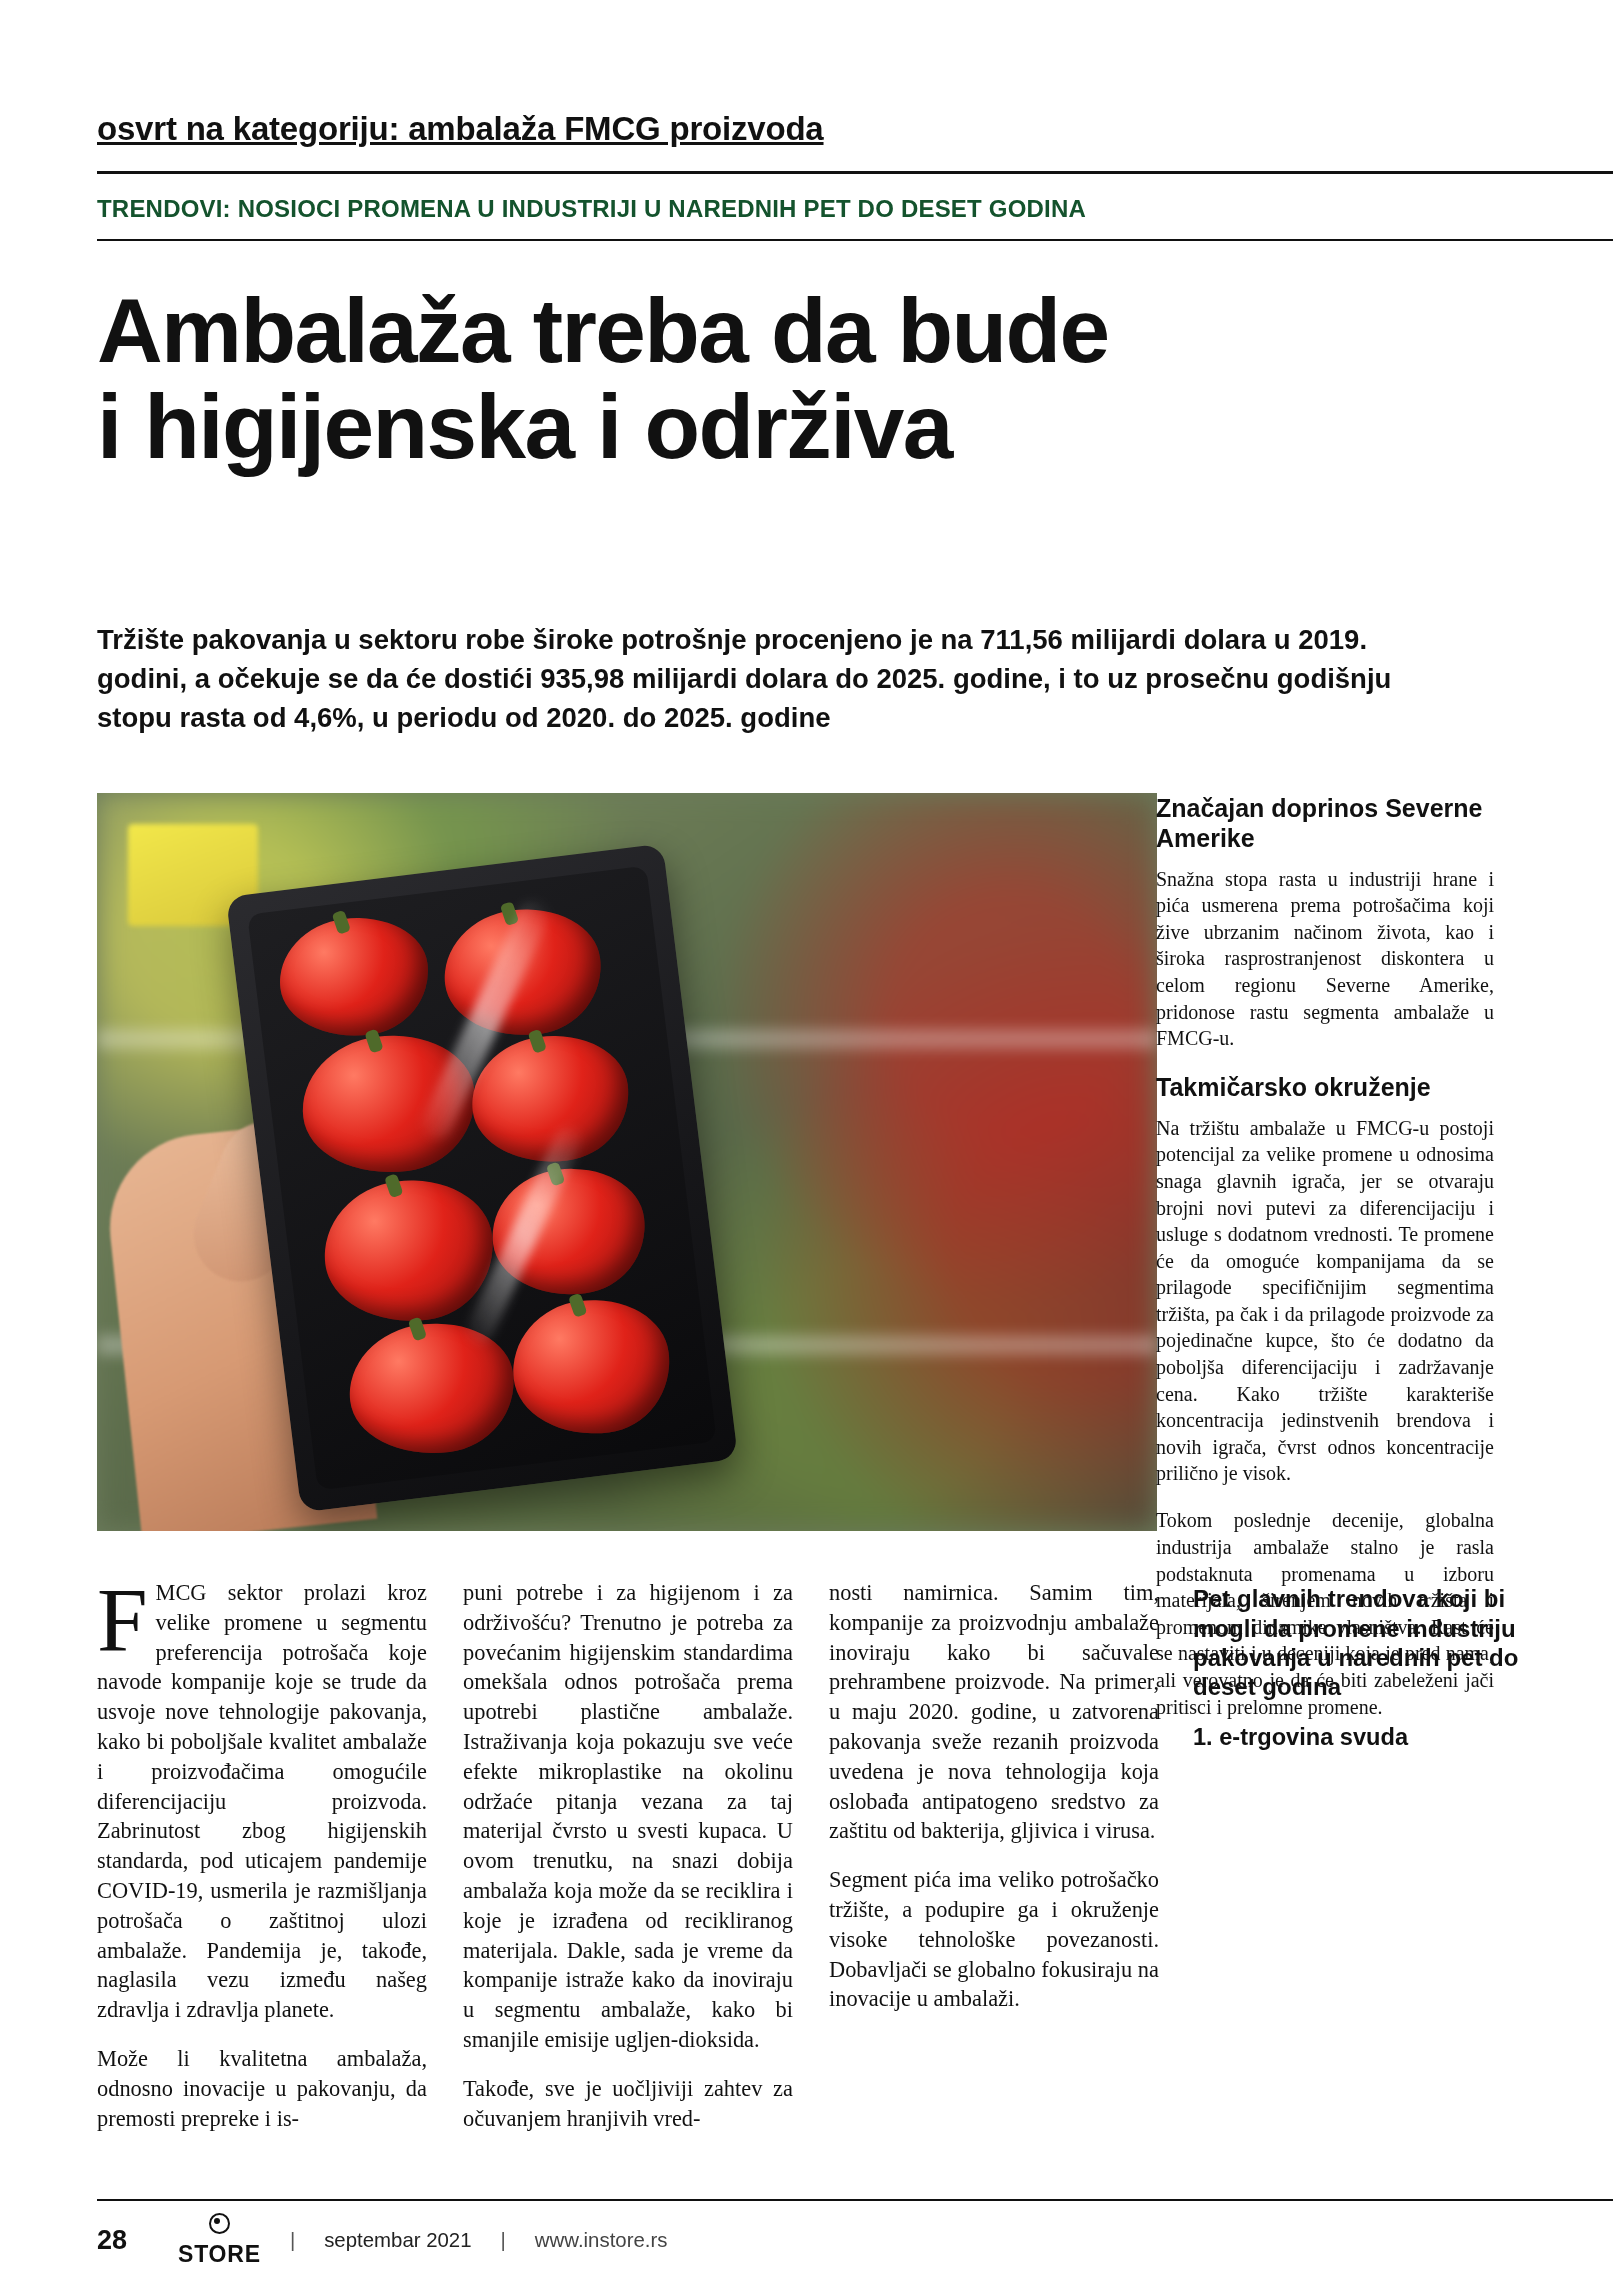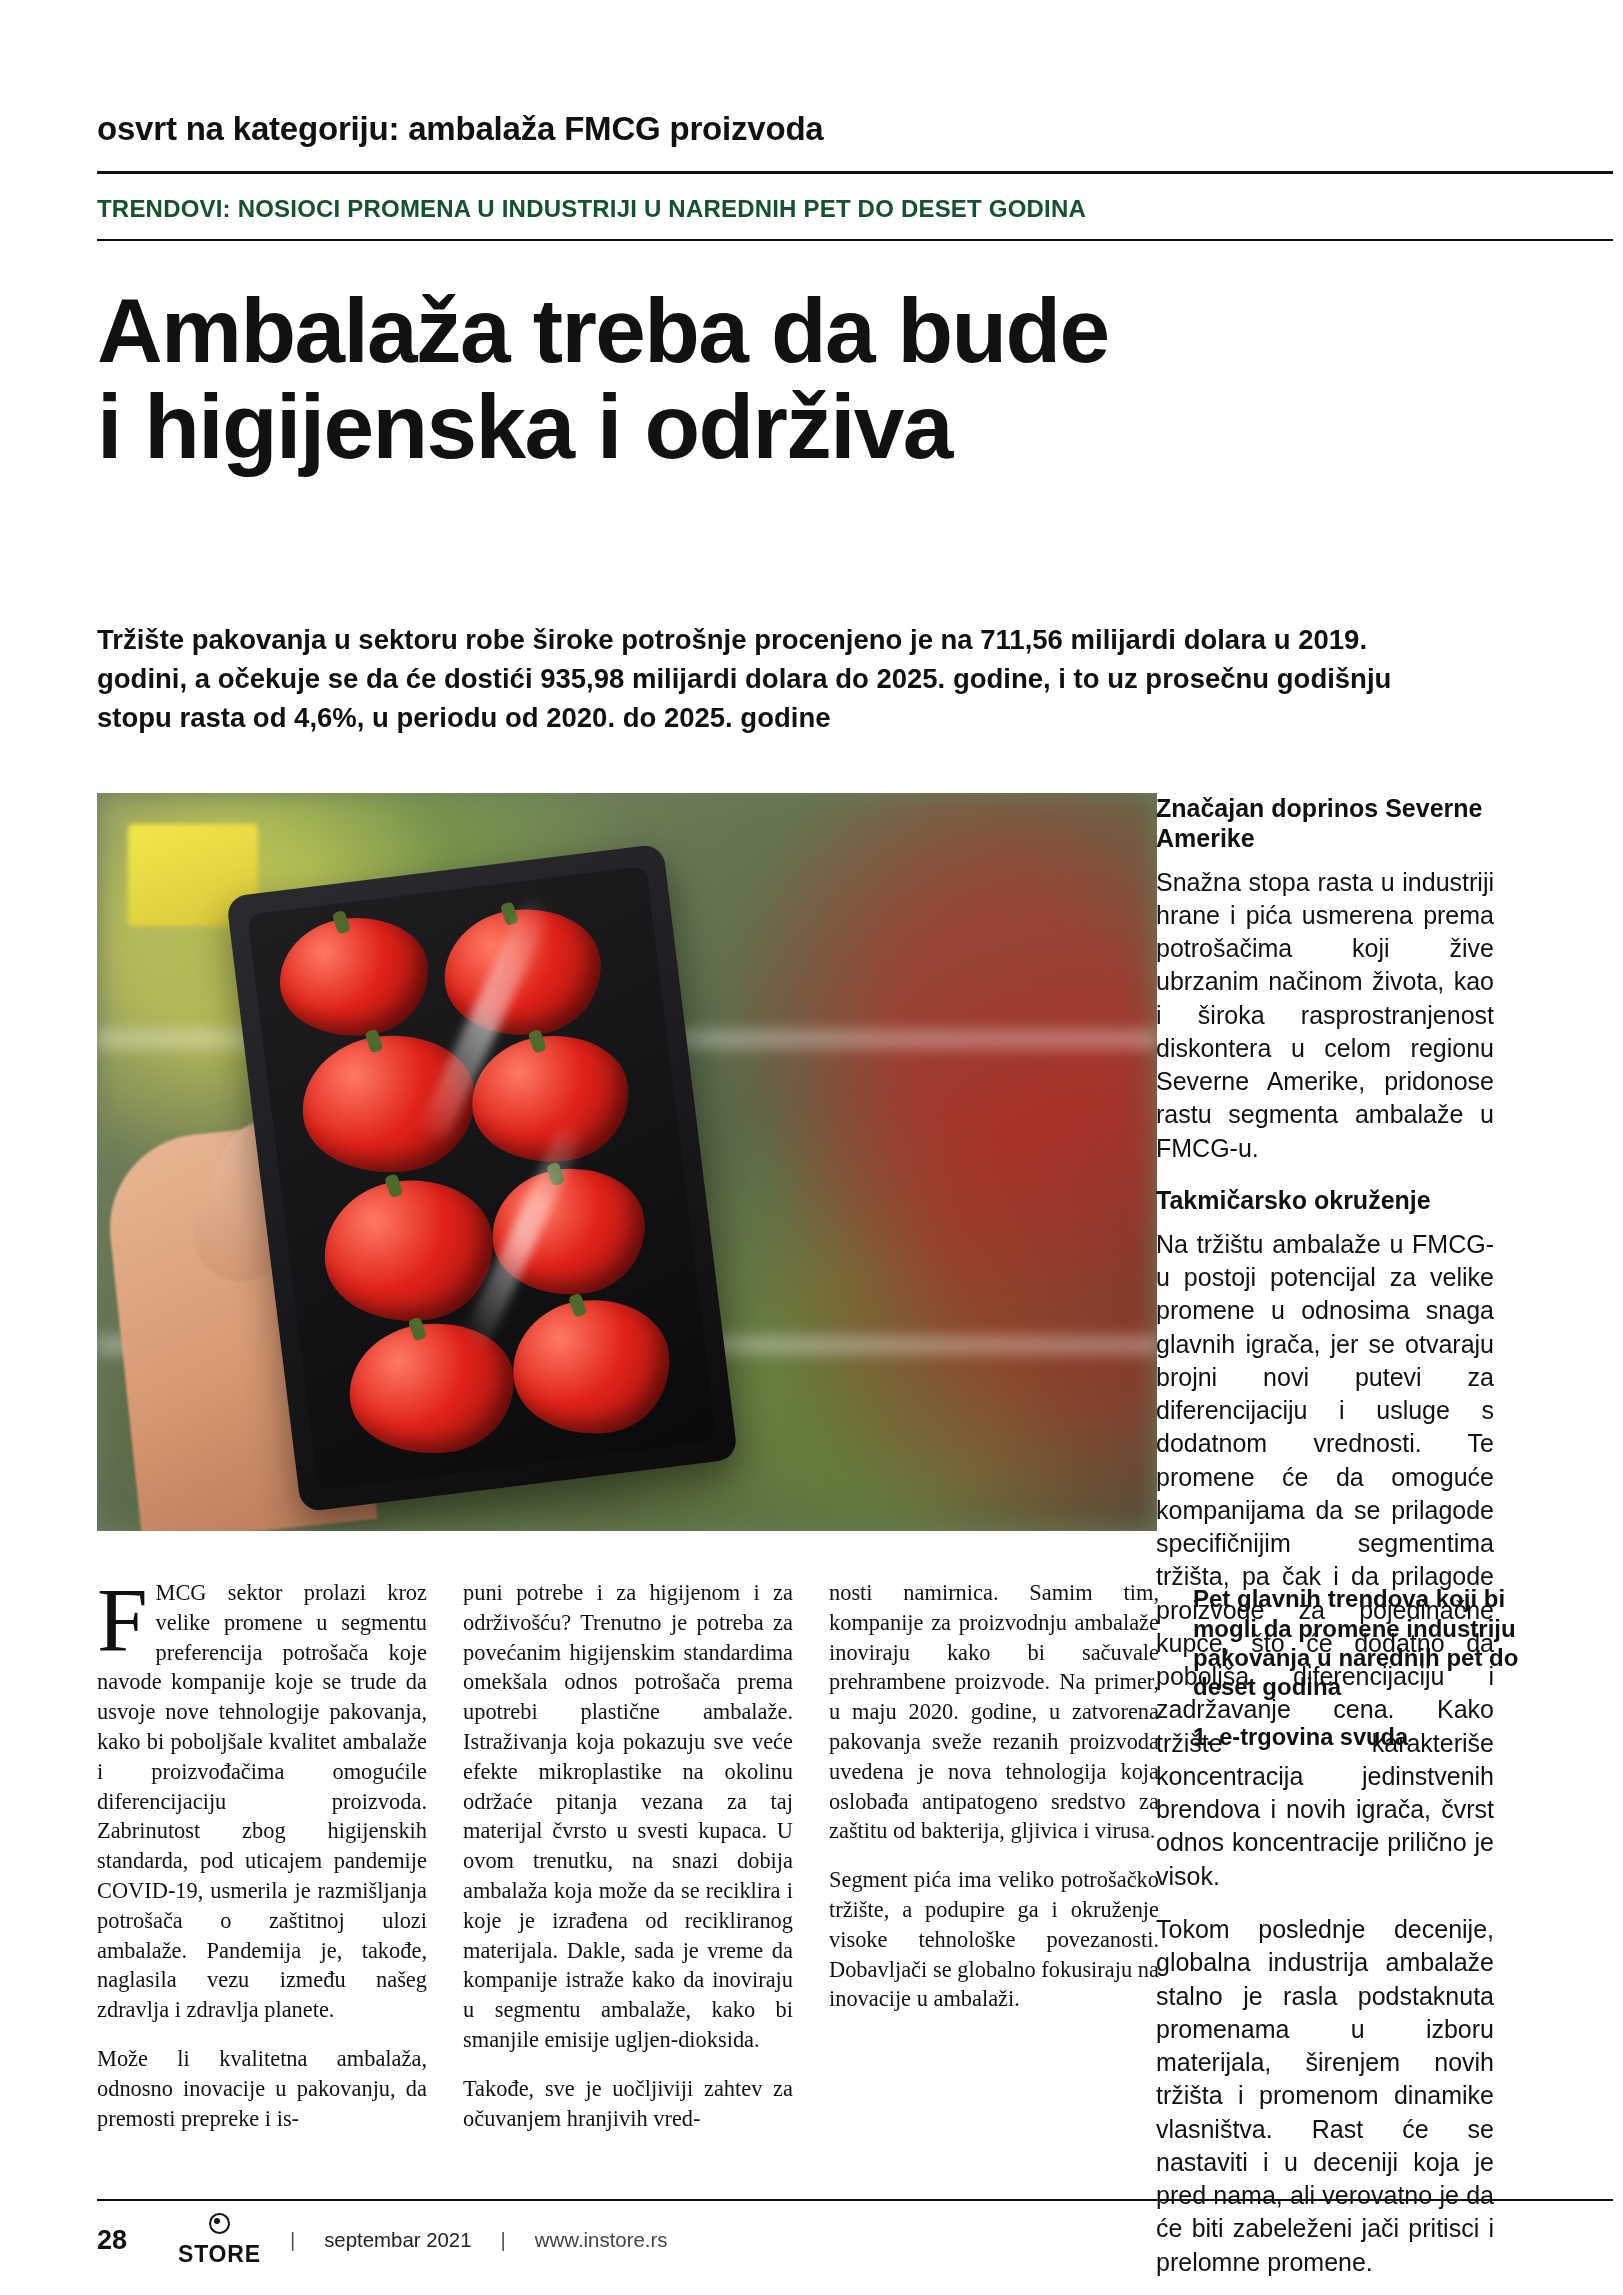--- a/index.html
+++ b/index.html
@@ -29,20 +29,21 @@
     top: 110px;
     width: 1516px;
   }
   .kicker {
     font-family: "Liberation Sans", sans-serif;
     font-weight: bold;
     font-size: 33px;
     letter-spacing: -0.2px;
     color: #111;
     padding-bottom: 12.6px;
+    text-decoration: underline;
   }
   .rule-thick {
     position: absolute;
     left: 97px;
     top: 171px;
     width: 1516px;
     height: 3.1px;
     background: #111;
   }
   .subkicker {
@@ -203,22 +204,22 @@
   }
   .rc-h {
     font-family: "Liberation Sans", sans-serif;
     font-weight: bold;
     font-size: 25px;
     line-height: 1.2;
     color: #111;
     margin-bottom: 12.6px;
   }
   .rc-p {
-    font-family: Liberation Sans, sans-serif;
-    font-size: 25px;
+    font-family: Liberation Serif, serif;
+    font-size: 20px;
     line-height: 1.33;
     text-align: justify;
     color: #111;
     margin-bottom: 20.4px;
     hyphens: auto;
   }
   .rc-h.spaced { margin-top: 9.4px; }
 
   
   .cols {

